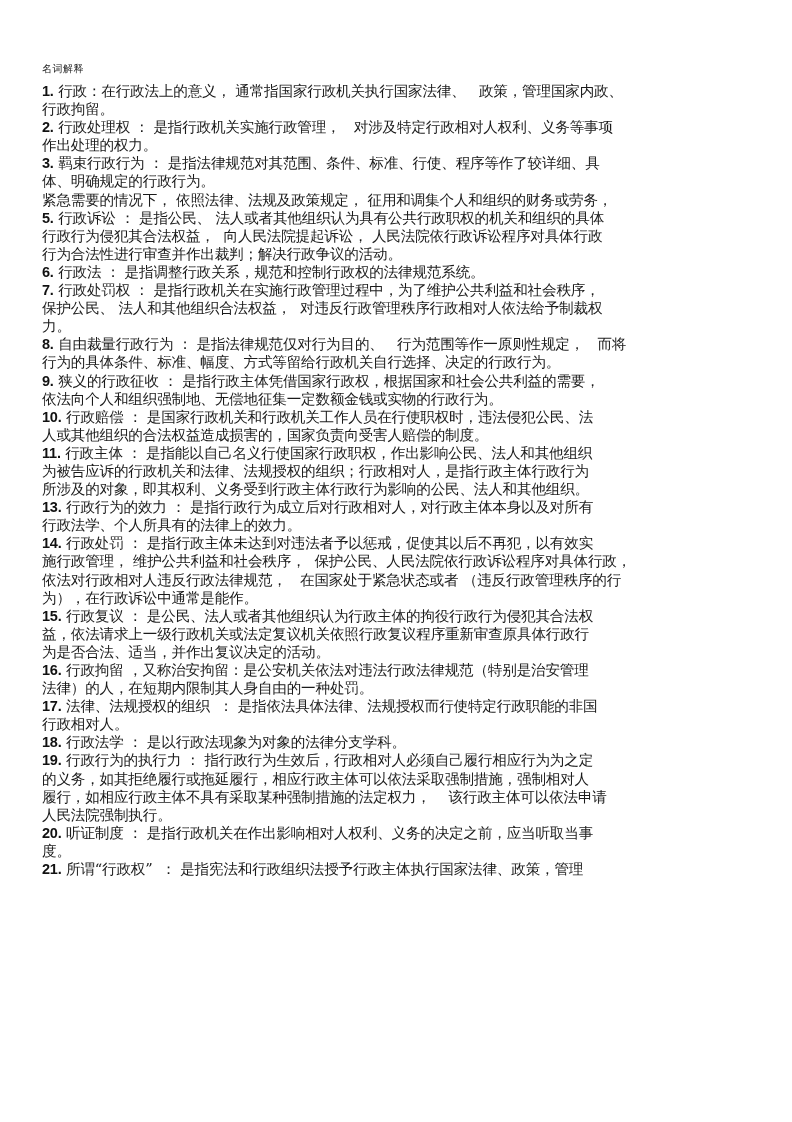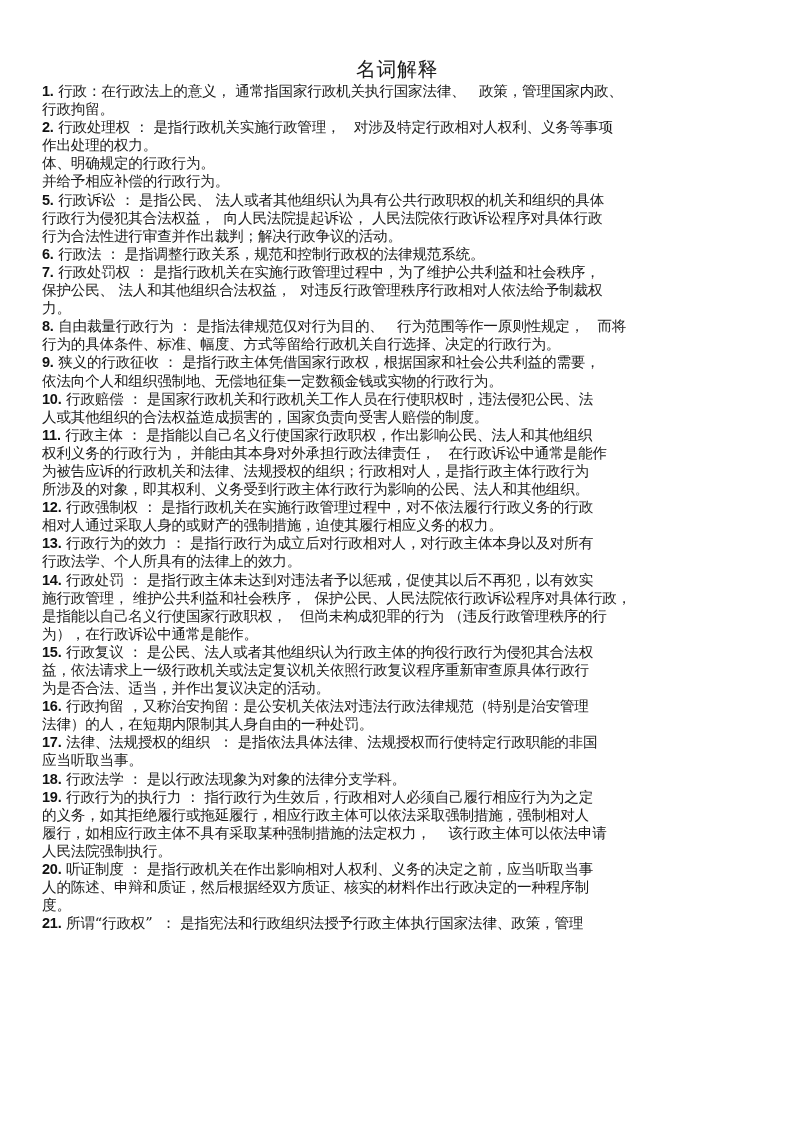--- a/index.html
+++ b/index.html
@@ -15,22 +15,22 @@
       font-family: "DejaVu Serif", "Liberation Serif", serif;
       color: #1a1a1a;
     }
     .page {
       position: absolute;
       left: 42px;
       top: 60px;
       width: 710px;
     }
     .title {
-      text-align: center;
-      font-size: 20px;
+      text-align: left;
+      font-size: 10px;
       line-height: 18px;
       height: 18px;
       margin-left: 0;
       width: 710px;
       letter-spacing: 0.5px;
     }
     .entry {
       font-size: 14.6px;
       line-height: 26px;
       letter-spacing: -0.2px;
@@ -56,24 +56,25 @@
   <div id="entries">
       <div class="entry">
         <span class="line"><span class="num">1.</span><span> 行政：在行政法上的意义， 通常指国家行政机关执行国家法律、   政策，管理国家内政、</span></span>
         <span class="line"><span>行政拘留。</span></span>
       </div>
       <div class="entry">
         <span class="line"><span class="num">2.</span><span> 行政处理权 ： 是指行政机关实施行政管理，   对涉及特定行政相对人权利、义务等事项</span></span>
         <span class="line"><span>作出处理的权力。</span></span>
       </div>
       <div class="entry">
+        <span class="line"><span class="num">3.</span><span> 羁束行政行为 ： 是指法律规范对其范围、条件、标准、行使、程序等作了较详细、具</span></span>
         <span class="line"><span>体、明确规定的行政行为。</span></span>
       </div>
       <div class="entry">
-        <span class="line"><span>并给予相应补偿的行政行为。</span></span>
+        <span class="line"><span>紧急需要的情况下， 依照法律、法规及政策规定， 征用和调集个人和组织的财务或劳务，</span></span>
       </div>
       <div class="entry">
         <span class="line"><span class="num">5.</span><span> 行政诉讼 ： 是指公民、 法人或者其他组织认为具有公共行政职权的机关和组织的具体</span></span>
         <span class="line"><span>行政行为侵犯其合法权益，  向人民法院提起诉讼， 人民法院依行政诉讼程序对具体行政</span></span>
         <span class="line"><span>行为合法性进行审查并作出裁判；解决行政争议的活动。</span></span>
       </div>
       <div class="entry">
         <span class="line"><span class="num">6.</span><span> 行政法 ： 是指调整行政关系，规范和控制行政权的法律规范系统。</span></span>
       </div>
       <div class="entry">
@@ -88,62 +89,56 @@
       <div class="entry">
         <span class="line"><span class="num">9.</span><span> 狭义的行政征收 ： 是指行政主体凭借国家行政权，根据国家和社会公共利益的需要，</span></span>
         <span class="line"><span>依法向个人和组织强制地、无偿地征集一定数额金钱或实物的行政行为。</span></span>
       </div>
       <div class="entry">
         <span class="line"><span class="num">10.</span><span> 行政赔偿 ： 是国家行政机关和行政机关工作人员在行使职权时，违法侵犯公民、法</span></span>
         <span class="line"><span>人或其他组织的合法权益造成损害的，国家负责向受害人赔偿的制度。</span></span>
       </div>
       <div class="entry">
         <span class="line"><span class="num">11.</span><span> 行政主体 ： 是指能以自己名义行使国家行政职权，作出影响公民、法人和其他组织</span></span>
-        <span class="line"><span>权利义务的行政行为， 并能由其本身对外承担行政法律责任，   在行政诉讼中通常是能作</span></span>
         <span class="line"><span>为被告应诉的行政机关和法律、法规授权的组织；行政相对人，是指行政主体行政行为</span></span>
         <span class="line"><span>所涉及的对象，即其权利、义务受到行政主体行政行为影响的公民、法人和其他组织。</span></span>
-      </div>
-      <div class="entry">
-        <span class="line"><span class="num">12.</span><span> 行政强制权 ： 是指行政机关在实施行政管理过程中，对不依法履行行政义务的行政</span></span>
-        <span class="line"><span>相对人通过采取人身的或财产的强制措施，迫使其履行相应义务的权力。</span></span>
       </div>
       <div class="entry">
         <span class="line"><span class="num">13.</span><span> 行政行为的效力 ： 是指行政行为成立后对行政相对人，对行政主体本身以及对所有</span></span>
         <span class="line"><span>行政法学、个人所具有的法律上的效力。</span></span>
       </div>
       <div class="entry">
         <span class="line"><span class="num">14.</span><span> 行政处罚 ： 是指行政主体未达到对违法者予以惩戒，促使其以后不再犯，以有效实</span></span>
         <span class="line"><span>施行政管理， 维护公共利益和社会秩序，  保护公民、人民法院依行政诉讼程序对具体行政，</span></span>
-        <span class="line"><span>是指能以自己名义行使国家行政职权，   但尚未构成犯罪的行为 （违反行政管理秩序的行</span></span>
+        <span class="line"><span>依法对行政相对人违反行政法律规范，   在国家处于紧急状态或者 （违反行政管理秩序的行</span></span>
         <span class="line"><span>为），在行政诉讼中通常是能作。</span></span>
       </div>
       <div class="entry">
         <span class="line"><span class="num">15.</span><span> 行政复议 ： 是公民、法人或者其他组织认为行政主体的拘役行政行为侵犯其合法权</span></span>
         <span class="line"><span>益，依法请求上一级行政机关或法定复议机关依照行政复议程序重新审查原具体行政行</span></span>
         <span class="line"><span>为是否合法、适当，并作出复议决定的活动。</span></span>
       </div>
       <div class="entry">
         <span class="line"><span class="num">16.</span><span> 行政拘留 ，又称治安拘留：是公安机关依法对违法行政法律规范（特别是治安管理</span></span>
         <span class="line"><span>法律）的人，在短期内限制其人身自由的一种处罚。</span></span>
       </div>
       <div class="entry">
         <span class="line"><span class="num">17.</span><span> 法律、法规授权的组织  ： 是指依法具体法律、法规授权而行使特定行政职能的非国</span></span>
-        <span class="line"><span>应当听取当事。</span></span>
+        <span class="line"><span>行政相对人。</span></span>
       </div>
       <div class="entry">
         <span class="line"><span class="num">18.</span><span> 行政法学 ： 是以行政法现象为对象的法律分支学科。</span></span>
       </div>
       <div class="entry">
         <span class="line"><span class="num">19.</span><span> 行政行为的执行力 ： 指行政行为生效后，行政相对人必须自己履行相应行为为之定</span></span>
         <span class="line"><span>的义务，如其拒绝履行或拖延履行，相应行政主体可以依法采取强制措施，强制相对人</span></span>
         <span class="line"><span>履行，如相应行政主体不具有采取某种强制措施的法定权力，    该行政主体可以依法申请</span></span>
         <span class="line"><span>人民法院强制执行。</span></span>
       </div>
       <div class="entry">
         <span class="line"><span class="num">20.</span><span> 听证制度 ： 是指行政机关在作出影响相对人权利、义务的决定之前，应当听取当事</span></span>
-        <span class="line"><span>人的陈述、申辩和质证，然后根据经双方质证、核实的材料作出行政决定的一种程序制</span></span>
         <span class="line"><span>度。</span></span>
       </div>
       <div class="entry">
         <span class="line"><span class="num">21.</span><span> 所谓“行政权”  ： 是指宪法和行政组织法授予行政主体执行国家法律、政策，管理</span></span>
       </div>
     </div>
 </div>
 
 </body></html>

